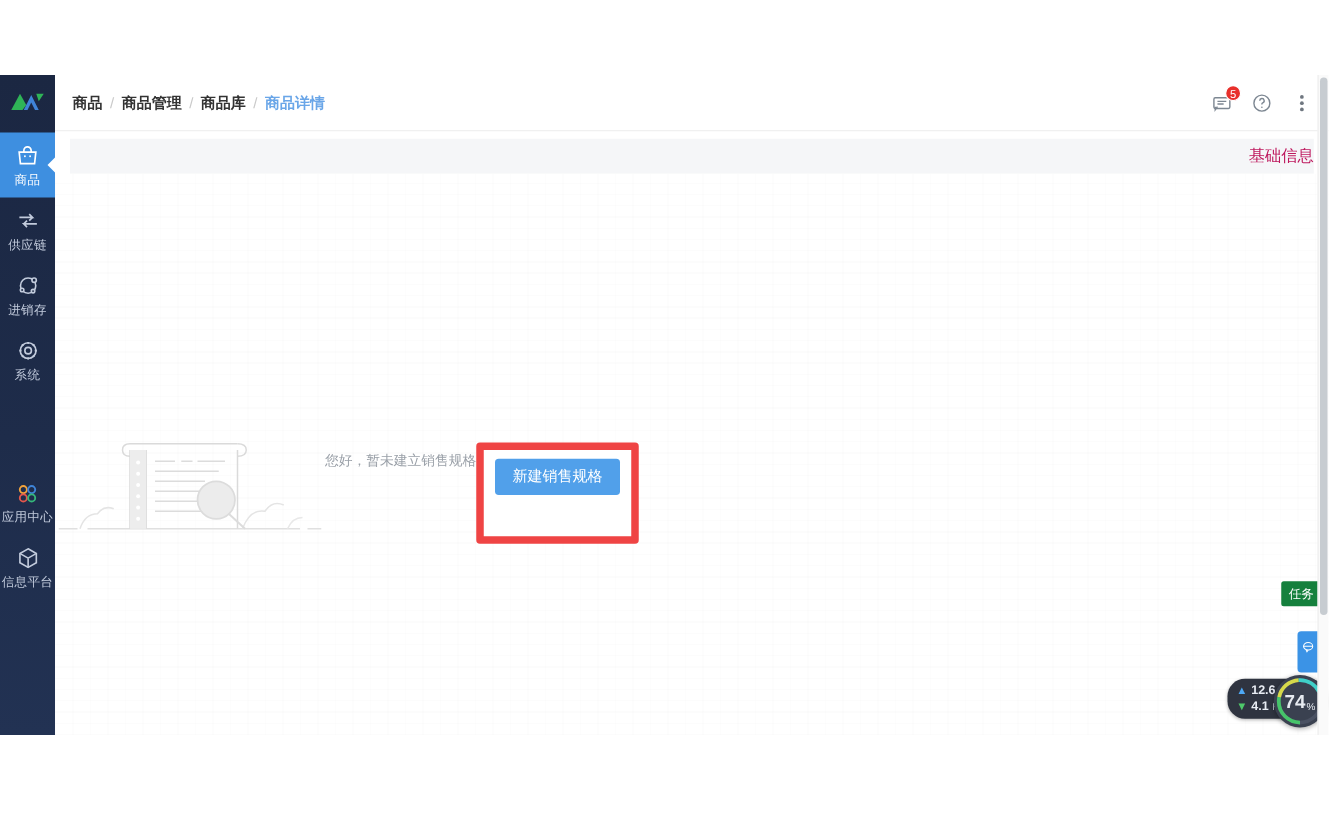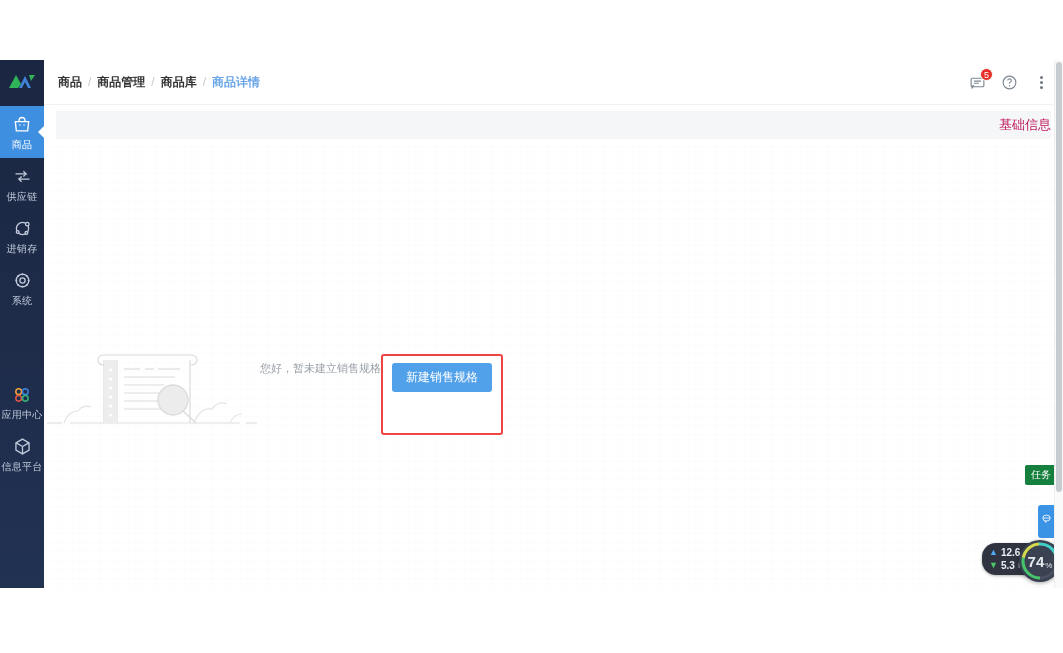--- a/index.html
+++ b/index.html
@@ -138,21 +138,21 @@
   #empty {
     position:absolute; left:0; right:0; top:204px;
     display:flex; flex-direction:row; 
   }
   #empty .illus { width:216px; height:92px; }
   #empty .empty-text { margin-top:18px; font-size:11px; color:#9aa0a8; }
   .btn-wrap {
     margin-top:11px;
     padding:7px 9px;
     background:#ffffff;
-    border:2px solid #ef4444;
+    border:6px solid #ef4444;
     border-radius:3px;
     display:inline-block;
   }
   .primary-btn {
     background:#51a0ea; color:#ffffff; border:none;
     font-family:"Liberation Sans","DejaVu Sans",sans-serif;
     font-size:12px; padding:6px 14px; border-radius:3px; cursor:pointer;
   }
 
   
@@ -434,21 +434,21 @@
 
       <div id="monitor">
         <div id="net">
           <div class="net-row net-up">
             <span class="arrow">▲</span>
             <span class="val">12.6</span>
             <span class="unit">K/s</span>
           </div>
           <div class="net-row net-down">
             <span class="arrow">▼</span>
-            <span class="val">5.3</span>
+            <span class="val">4.1</span>
             <span class="unit">K/s</span>
           </div>
         </div>
         <div id="gauge">
           <svg width="42" height="42" viewBox="0 0 42 42" aria-hidden="true">
             <circle cx="21" cy="21" r="17" fill="none" stroke="#4a5162" stroke-width="3"></circle>
             <circle cx="21" cy="21" r="17" fill="none" stroke="#46c46a" stroke-width="3" stroke-dasharray="30 77" stroke-dashoffset="0" transform="rotate(90 21 21)"></circle>
             <circle cx="21" cy="21" r="17" fill="none" stroke="#d6d94a" stroke-width="3" stroke-dasharray="22 85" stroke-dashoffset="-30" transform="rotate(90 21 21)"></circle>
             <circle cx="21" cy="21" r="17" fill="none" stroke="#3fd0c9" stroke-width="3" stroke-dasharray="20 87" stroke-dashoffset="-52" transform="rotate(90 21 21)"></circle>
           </svg>

